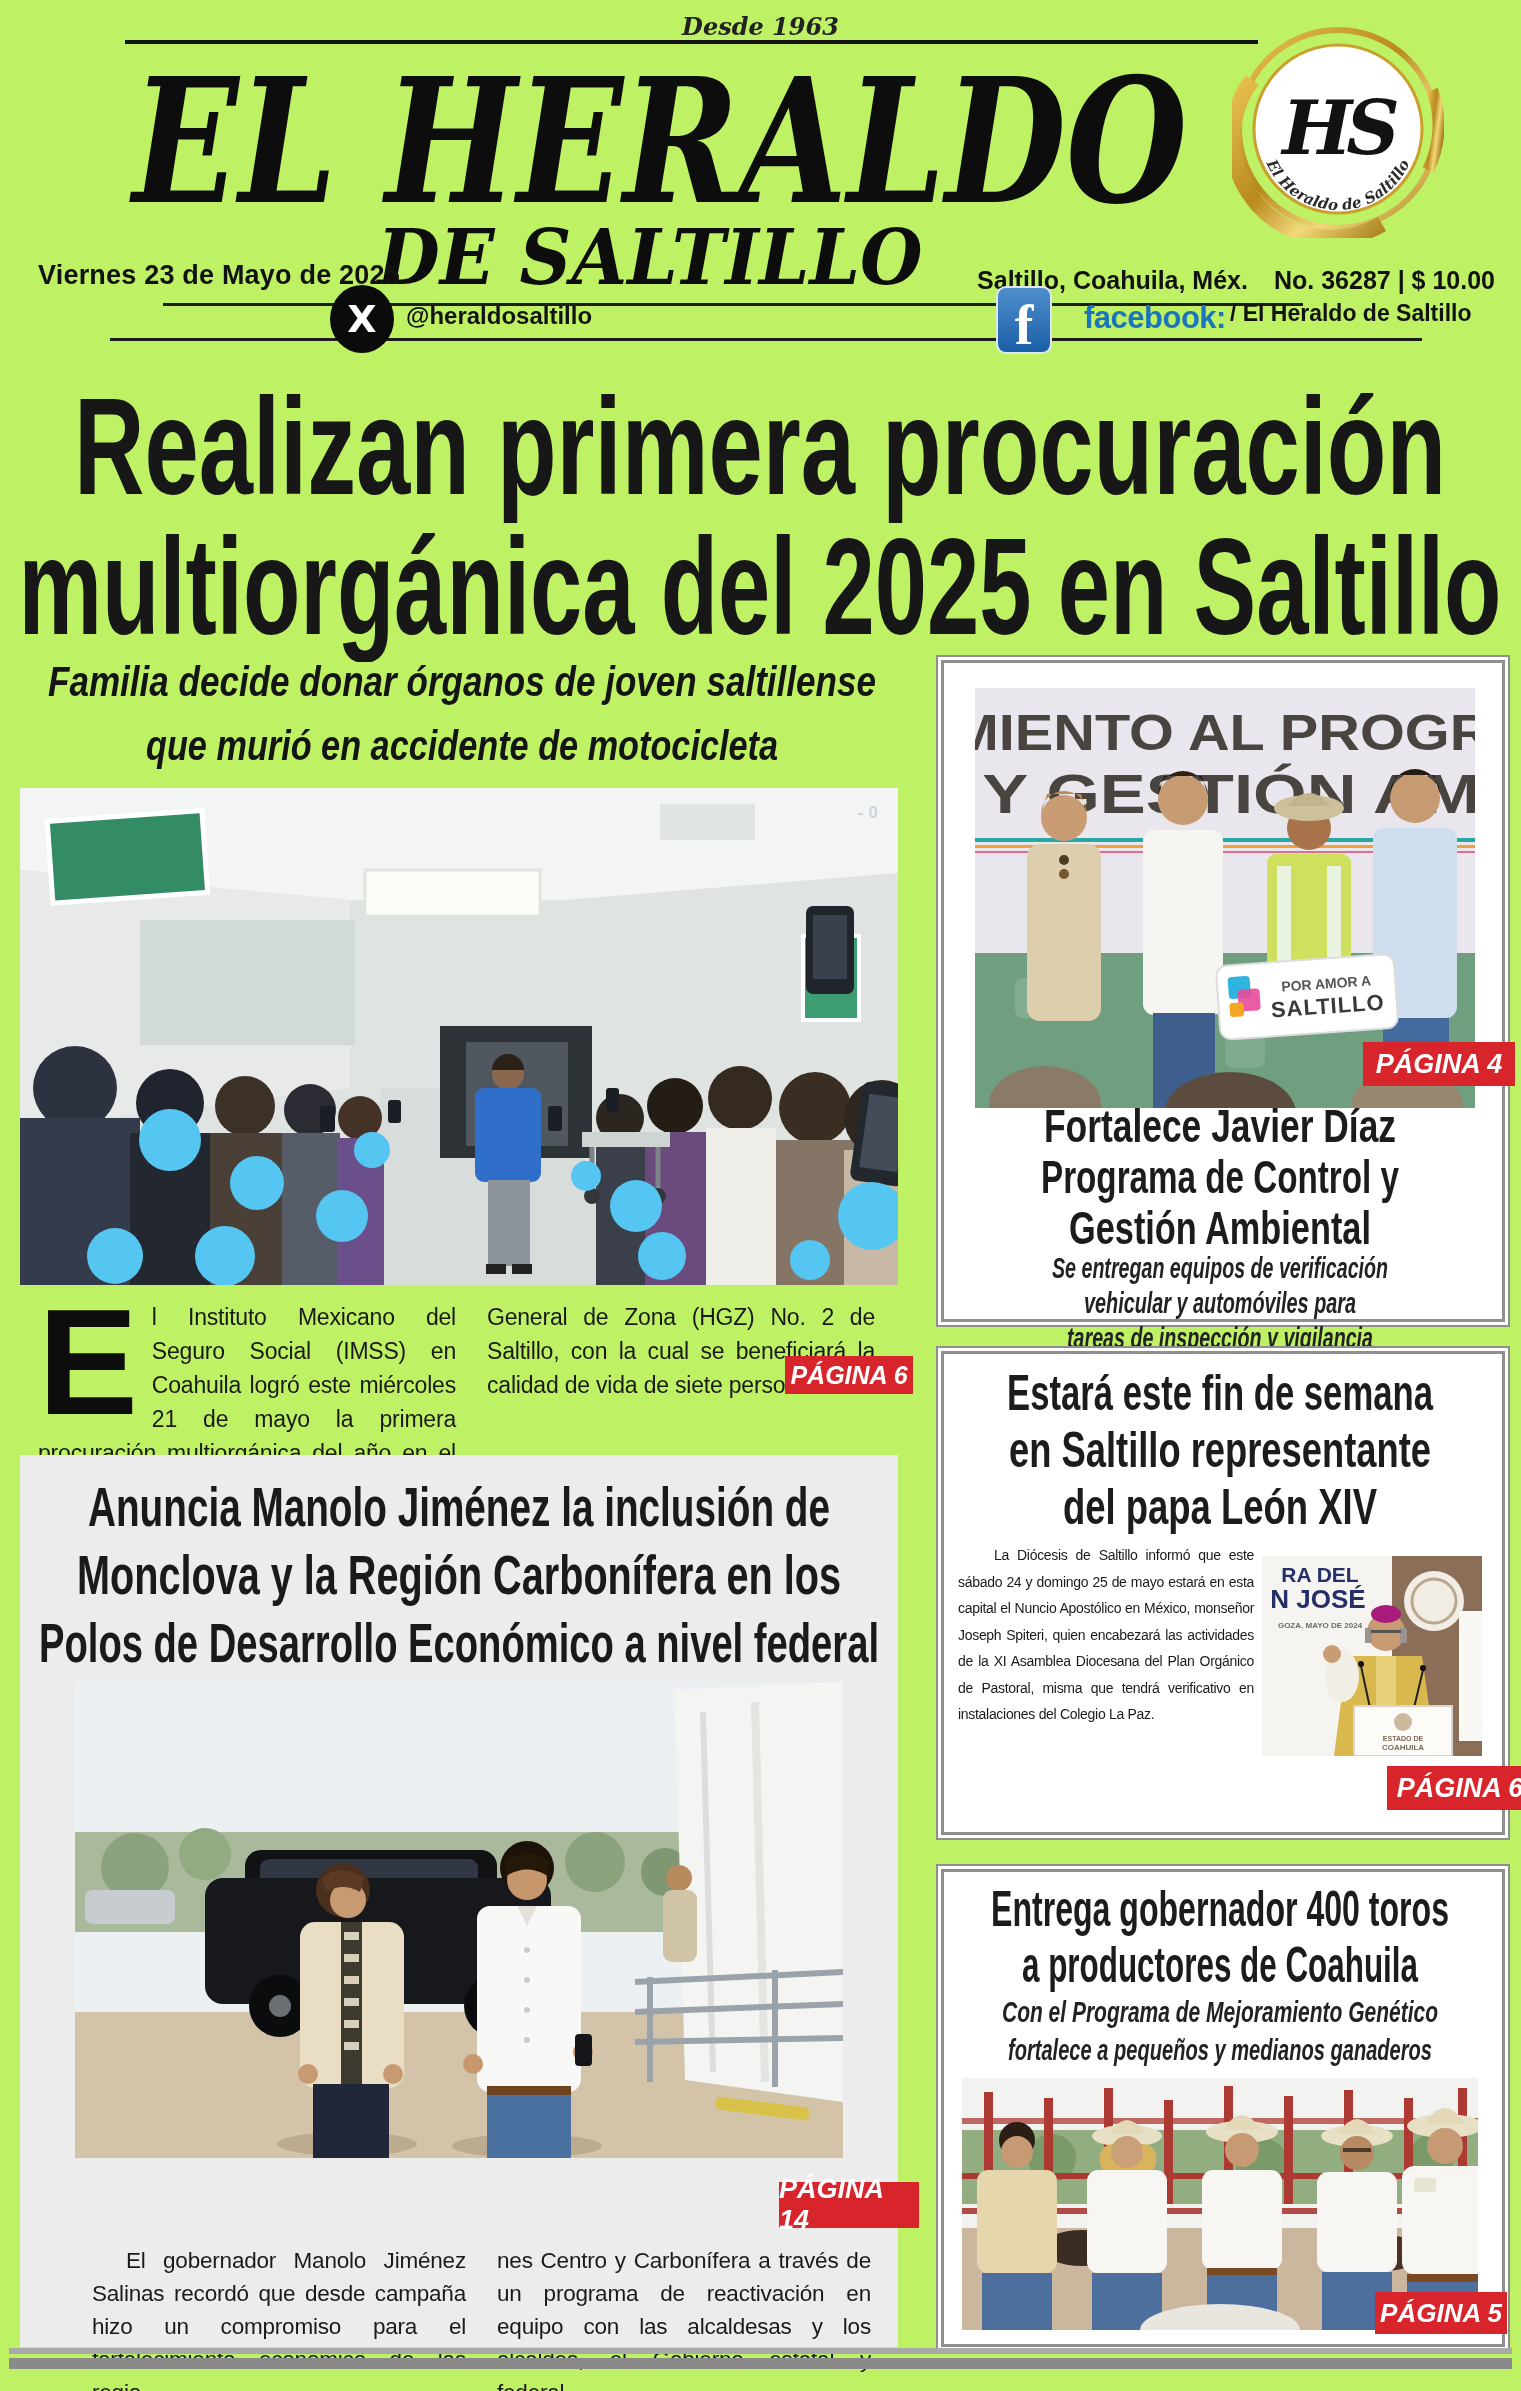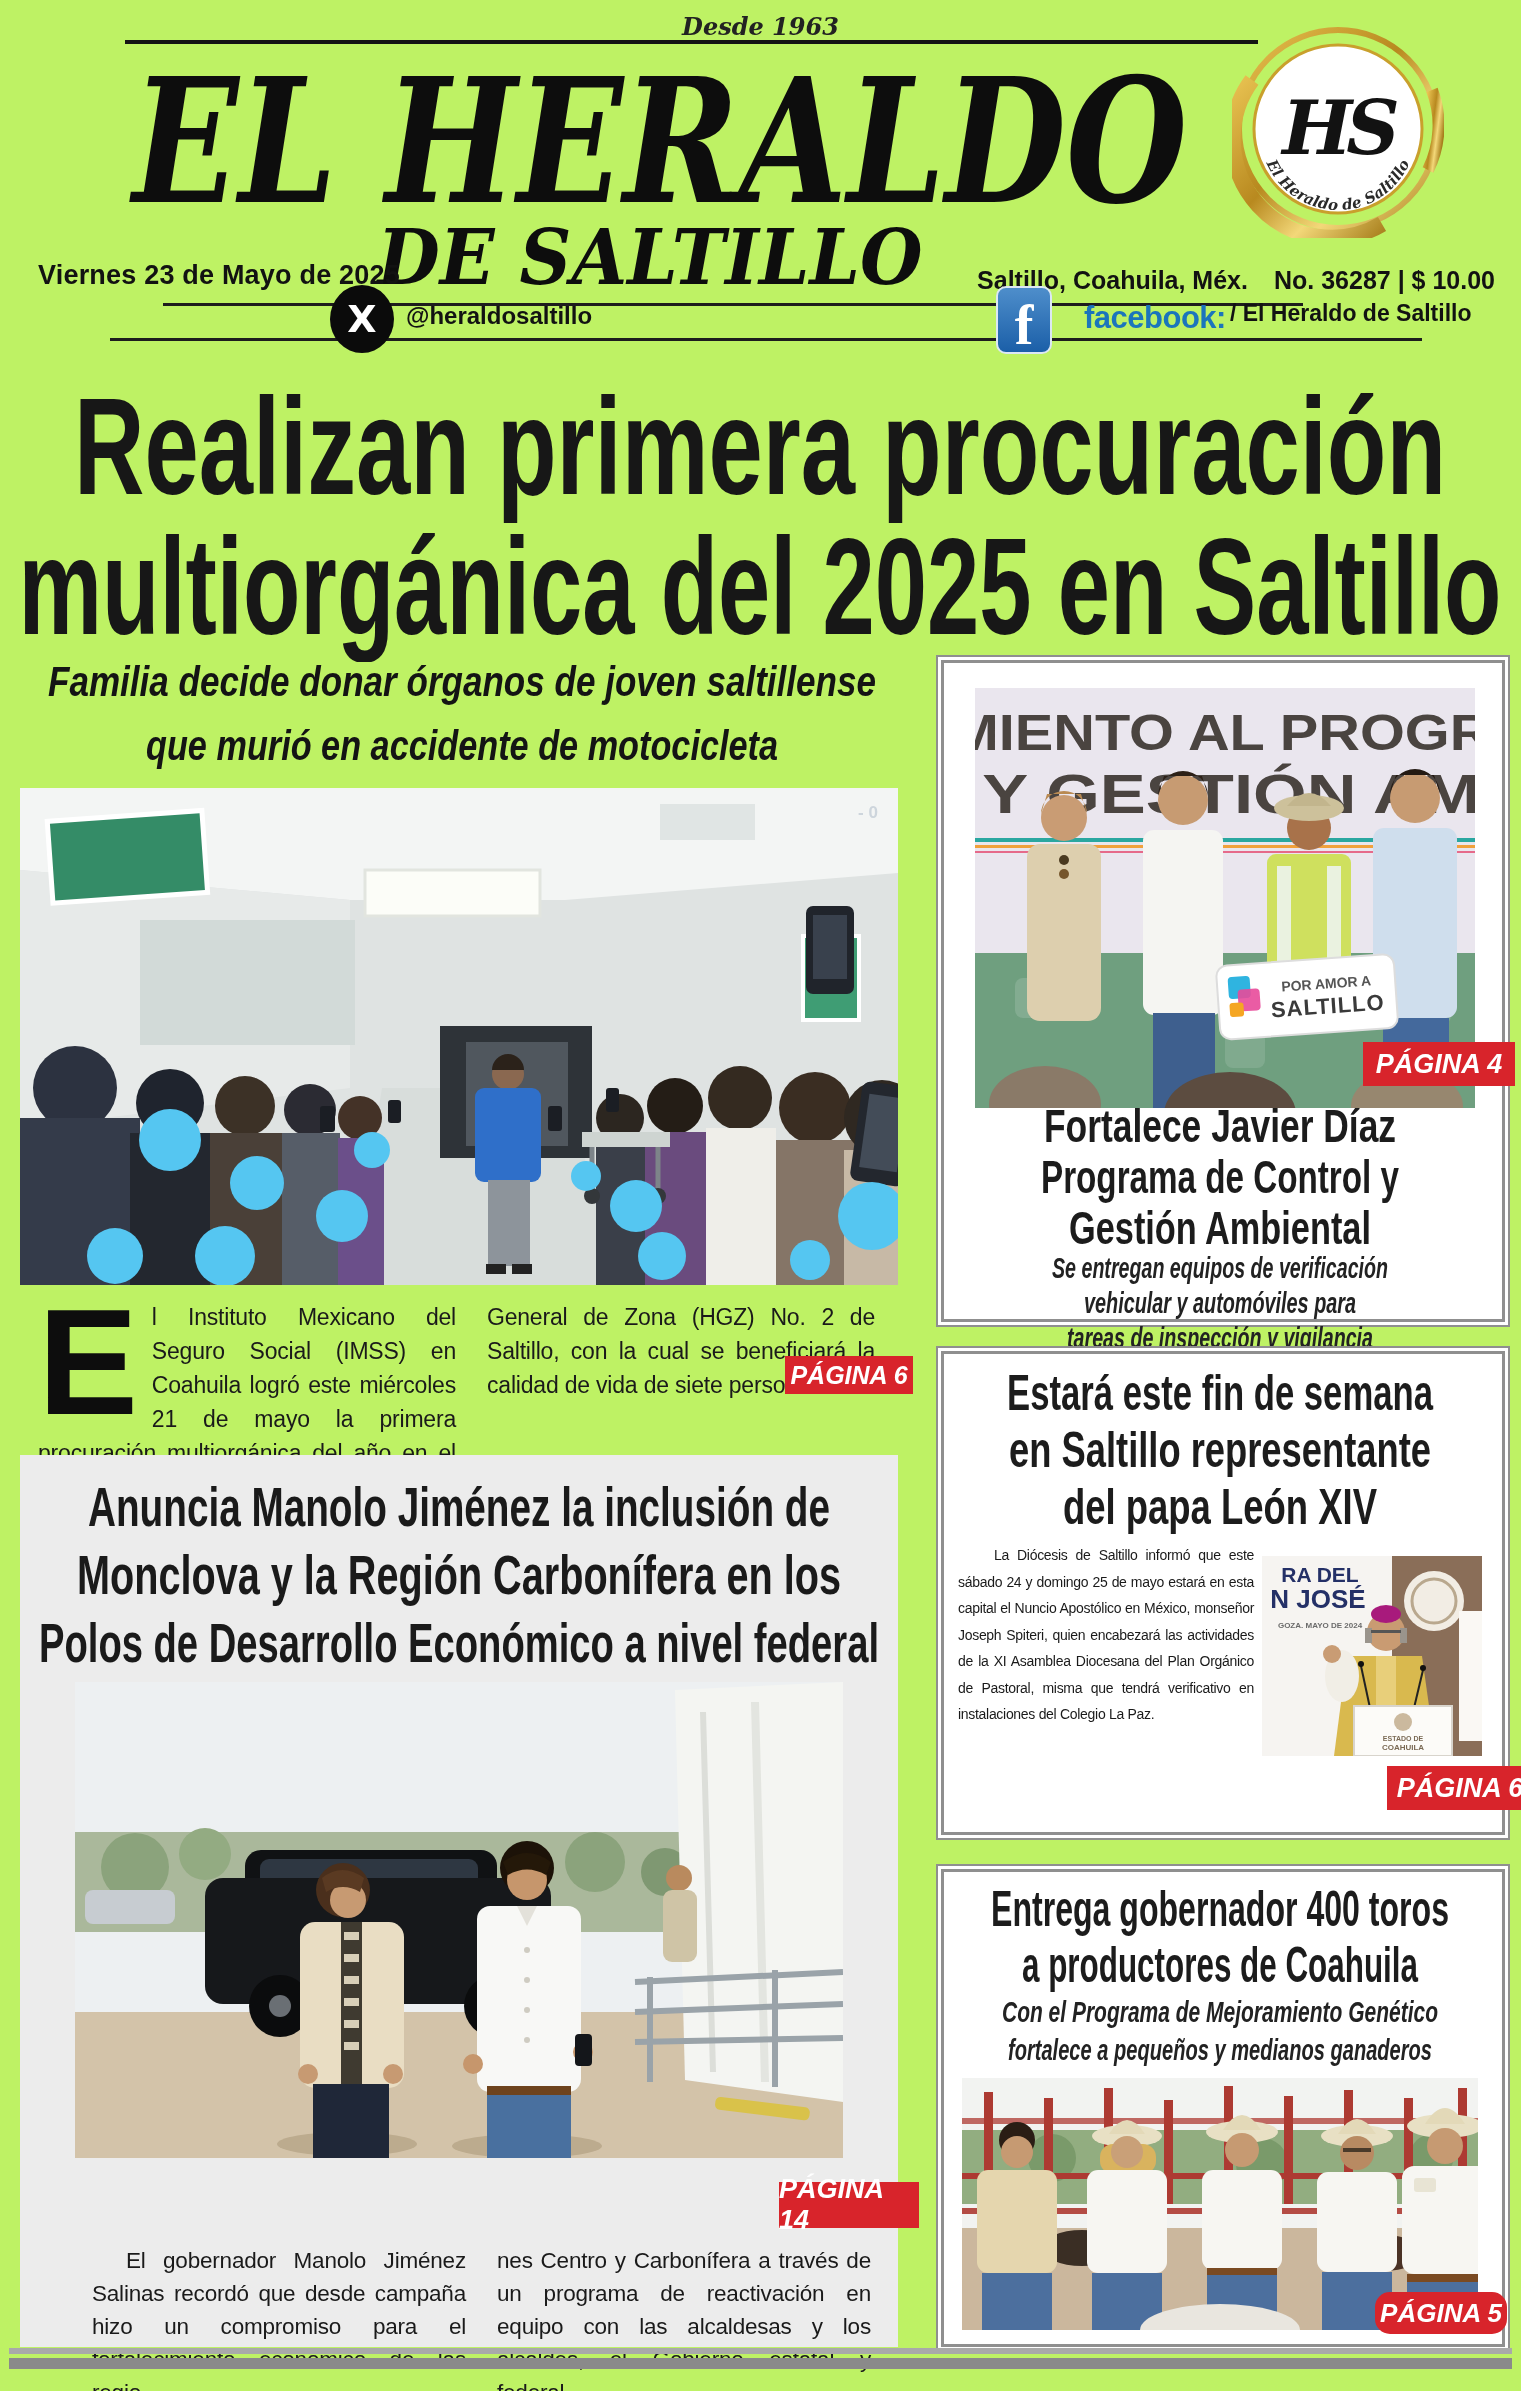--- a/index.html
+++ b/index.html
@@ -452,18 +452,18 @@
       <ellipse cx="483" cy="48" rx="38" ry="12" fill="#e8e0c4"></ellipse>
         <path d="M463,46 q20,-32 40,0 z" fill="#e3d9b8"></path>
       <circle cx="483" cy="68" r="18" fill="#c69a72"></circle>
       <rect x="440" y="88" width="90" height="108" rx="12" fill="#f7f6f2"></rect>
       <rect x="445" y="196" width="80" height="8" fill="#7a4a22"></rect>
       <rect x="445" y="204" width="80" height="48" fill="#4c6f9e"></rect>
       <rect x="452" y="100" width="22" height="14" rx="3" fill="#e8e4d4"></rect>
     </g>
     <ellipse cx="258" cy="252" rx="80" ry="26" fill="#e9e6df"></ellipse>
   </svg>
-  <div class="badge" style="top:2292px;left:1330px;width:132px;height:42px;font-size:26px;border-radius:15px;">PÁGINA 5</div>
+  <div class="badge" style="top:2292px;left:1330px;width:132px;height:42px;font-size:26px;">PÁGINA 5</div>
 
   <div class="abs footer-bar1"></div>
   <div class="abs footer-bar2"></div>
 
 </div>
 
 </body></html>

